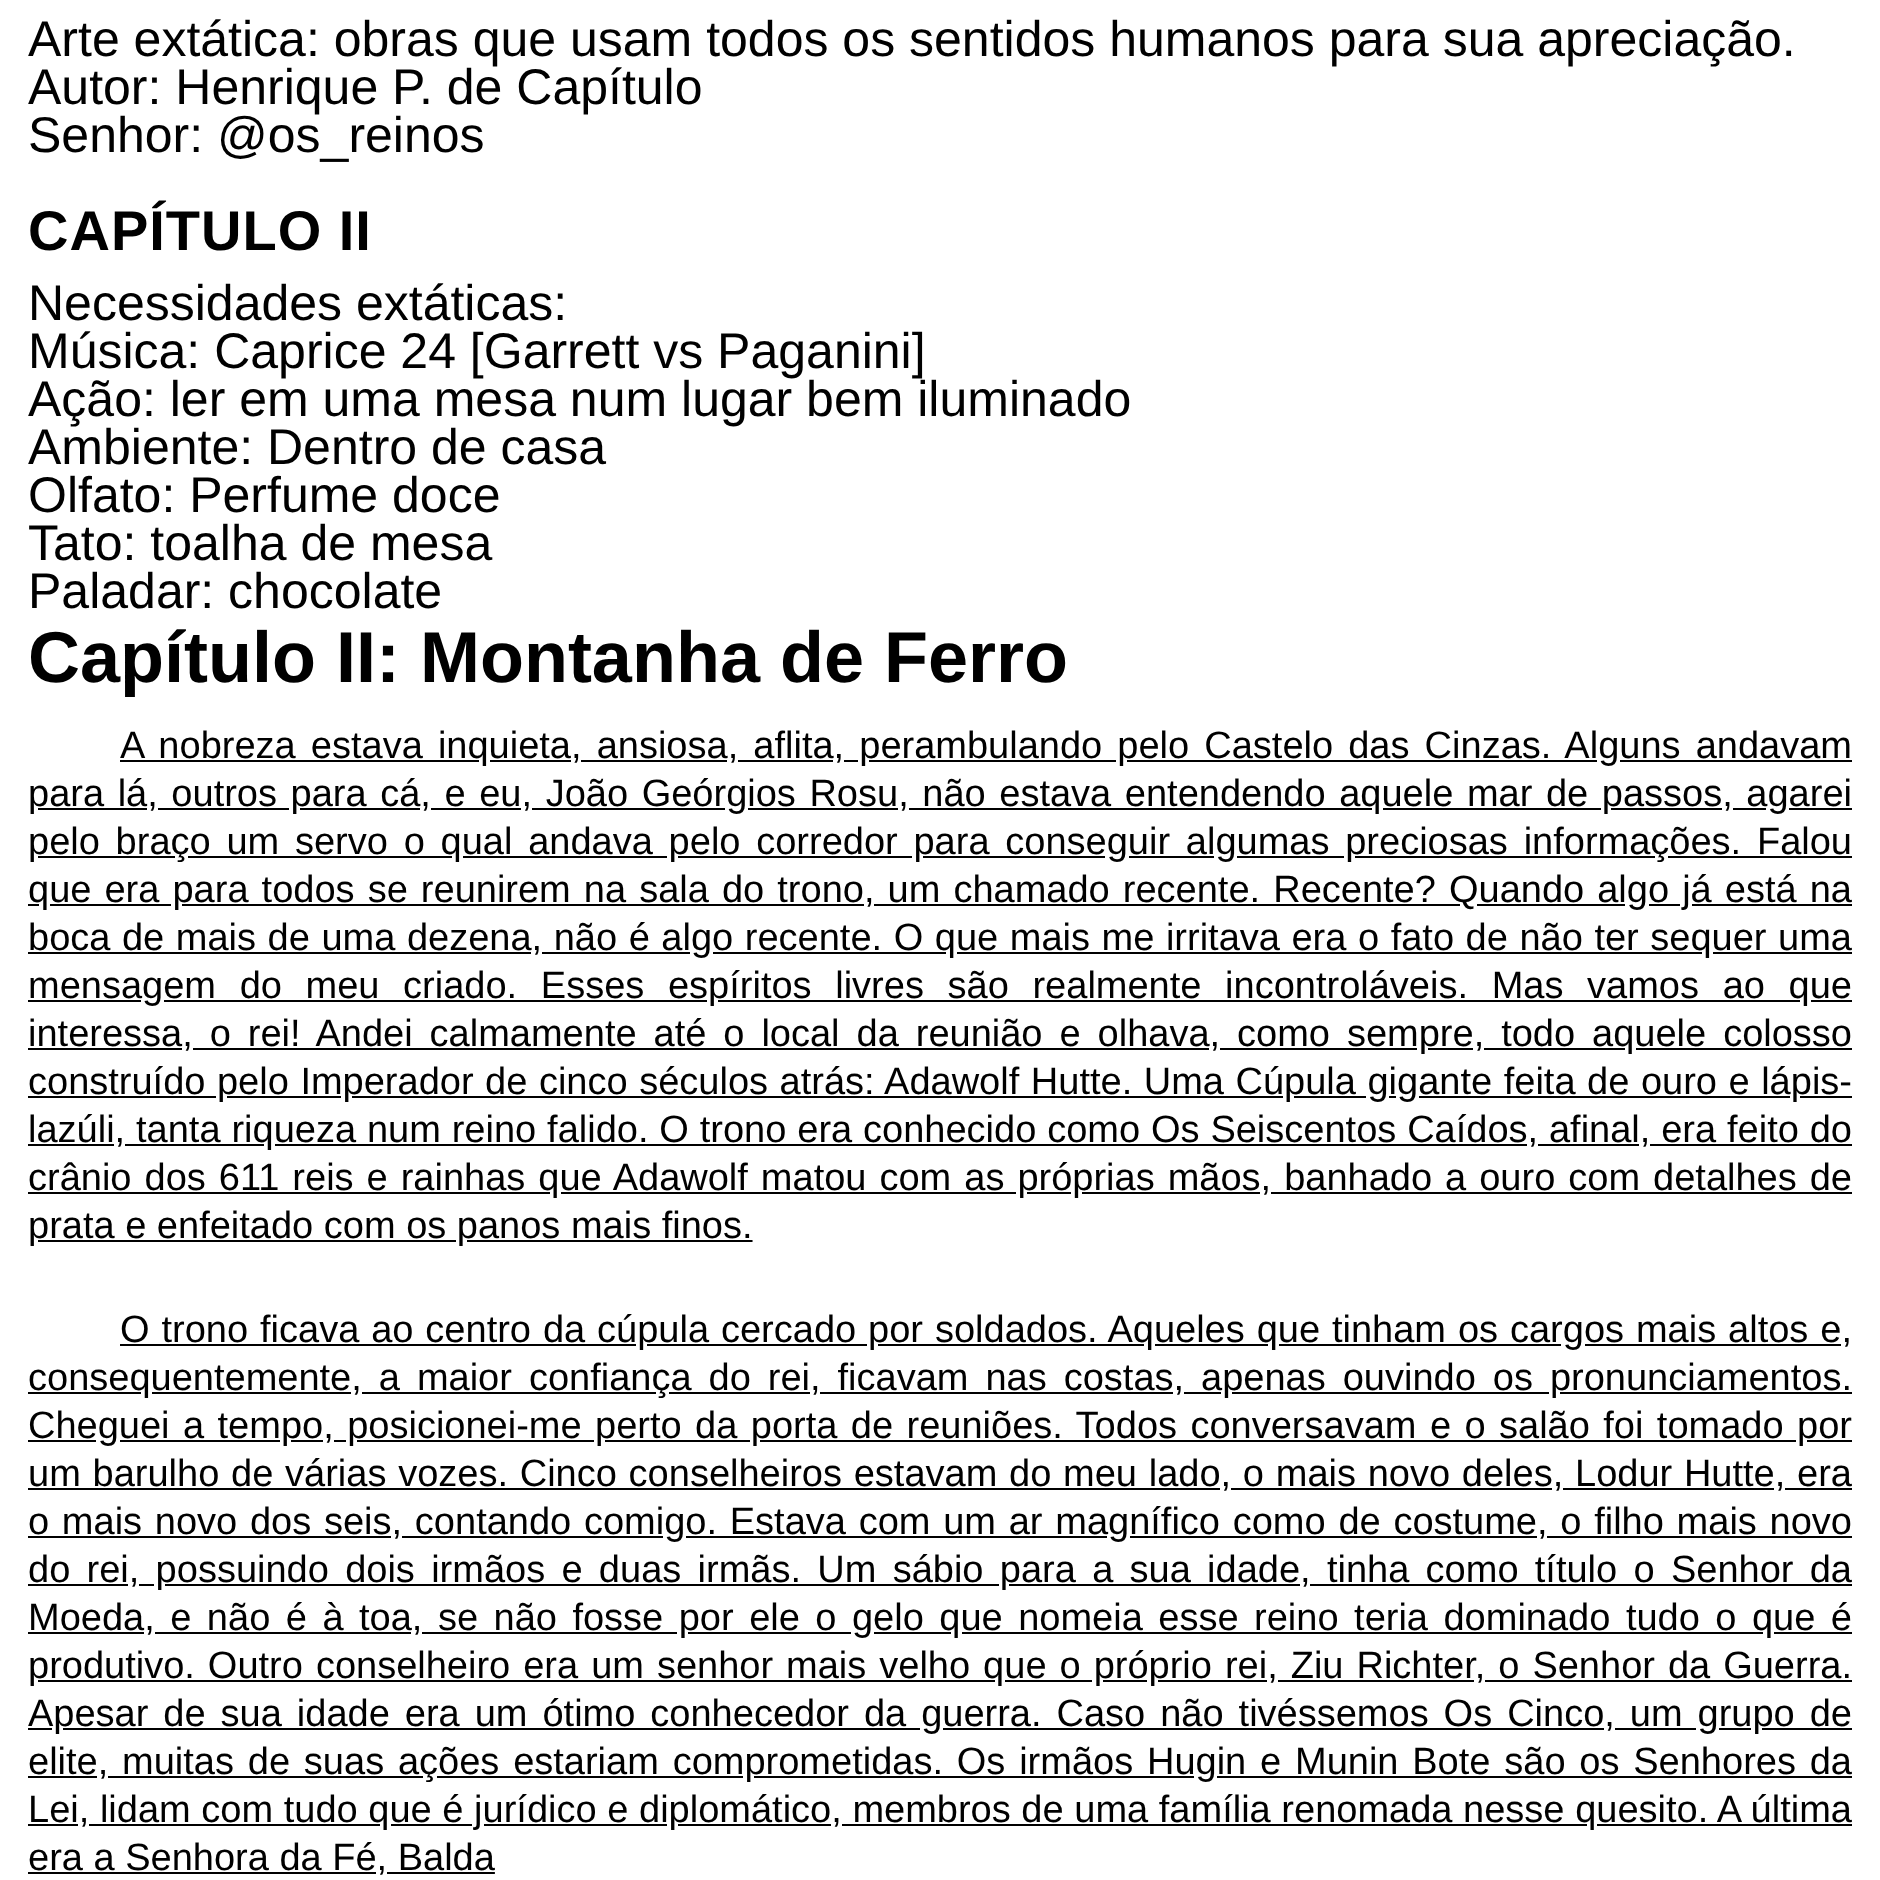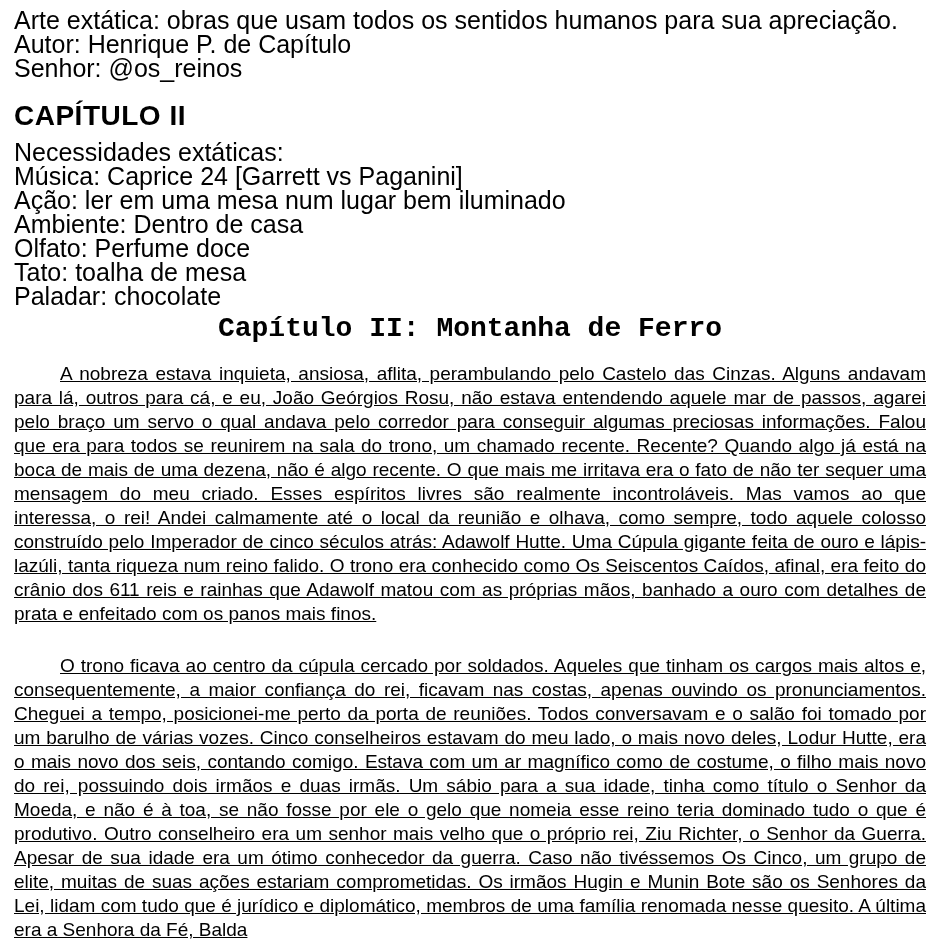--- a/index.html
+++ b/index.html
@@ -29,25 +29,24 @@
   }
   .chapter-heading {
     margin: 20px 0 8px 0;
     font-size: 28px;
     line-height: 32px;
     font-weight: bold;
     letter-spacing: 0.5px;
   }
   .chapter-title {
     margin: 5px 0 0 0;
-    font-size: 28px;
+    font-size: 36px;
     line-height: 32px;
     font-weight: bold;
-    text-align: center;
-    font-family: Liberation Mono, monospace;
+    text-align: left;
   }
   .story-paragraph {
     margin: 17px 0 0 0;
     font-size: 19px;
     line-height: 24px;
     text-align: justify;
     text-indent: 46px;
     text-decoration: underline;
   }
   .story-paragraph + .story-paragraph {

